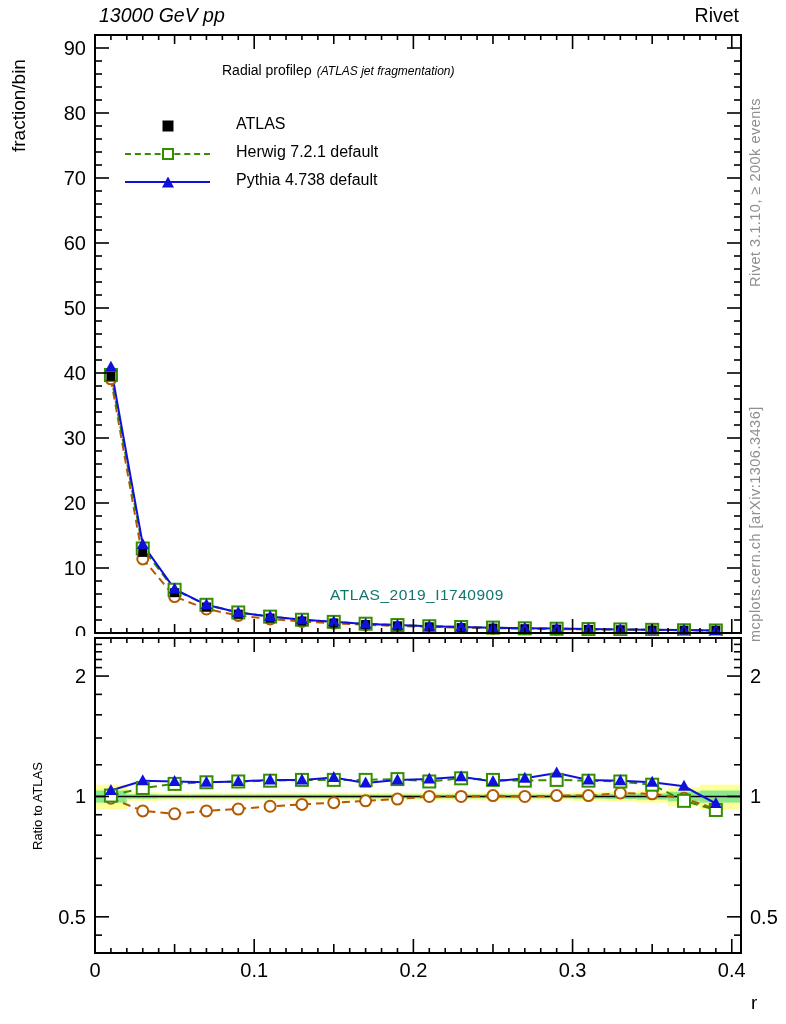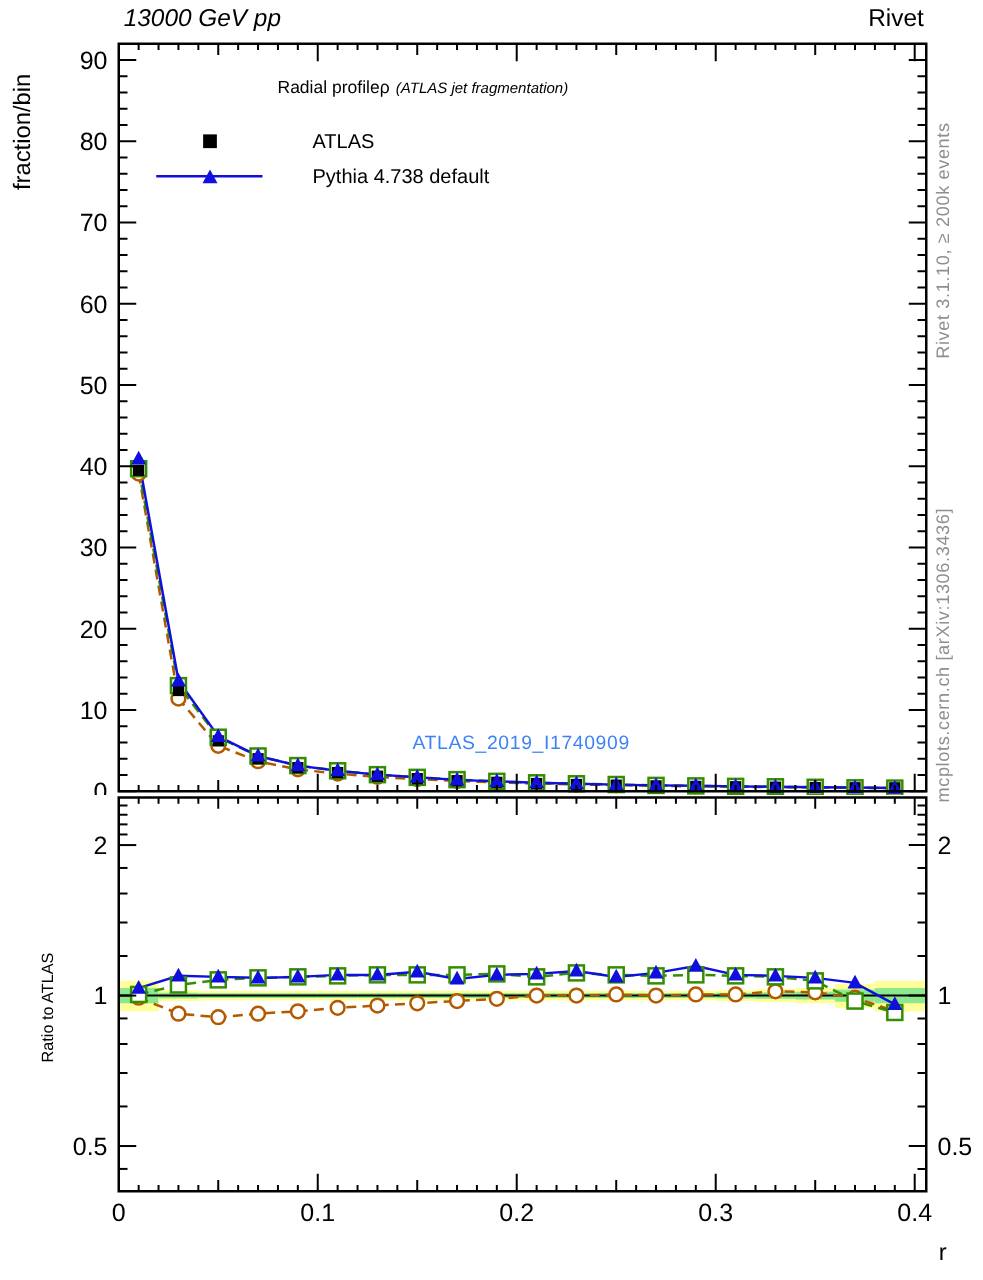--- a/index.html
+++ b/index.html
@@ -6,38 +6,38 @@
   .page{position:relative;width:786px;height:1024px;background:#fff;overflow:hidden;
         font-family:"Liberation Sans",sans-serif;color:#000;}
   svg{position:absolute;left:0;top:0;}
   .hdr{position:absolute;top:4px;font-size:19.5px;white-space:nowrap;}
   .hdr-left{left:99px;font-style:italic;}
   .hdr-right{right:47px;}
   .plot-title{position:absolute;left:222px;top:61px;white-space:nowrap;}
   .plot-title .t-main{font-size:14px;}
   .plot-title .t-sub{font-size:12px;margin-left:5px;font-style:italic;}
   .legend{position:absolute;left:125px;top:105px;}
-  .lg-row{display:flex;align-items:flex-start;height:28px;gap:14px;}
+  .lg-row{display:flex;align-items:flex-end;height:28px;}
   .lg-icon{position:relative;width:85px;height:15px;margin-right:26px;flex:0 0 auto;}
   .lg-line{position:absolute;left:0;right:0;top:50%;margin-top:-1px;border-top:2px solid;}
   .lg-line.dashed{border-top-style:dashed;}
   .mk{position:absolute;left:50%;top:50%;transform:translate(-50%,-50%);box-sizing:border-box;}
   .mk.filled-square{width:11px;height:11px;}
   .mk.open-circle{width:12px;height:12px;border:2px solid;border-radius:50%;background:#fff;}
   .mk.open-square{width:12px;height:12px;border:2px solid;background:#fff;}
   .mk.filled-triangle{width:0;height:0;border-left:6px solid transparent;
        border-right:6px solid transparent;border-bottom:11px solid;}
   .lg-label{font-size:16px;white-space:nowrap;}
   .rot{position:absolute;transform:rotate(-90deg);transform-origin:0 0;white-space:nowrap;}
   .ylab-main{left:8px;top:152px;font-size:19px;}
   .ylab-ratio{left:30px;top:850px;font-size:13px;}
   .note{color:#8f8f8f;font-size:14.5px;letter-spacing:0.5px;}
   .note-rivet{left:747px;top:287px;}
   .note-mcplots{left:747px;top:642px;}
-  .watermark{position:absolute;left:330px;top:586px;font-size:15.5px;color:#3b82f6;
+  .watermark{position:absolute;left:330px;top:586px;font-size:15.5px;color:#0f766e;
        letter-spacing:0.5px;white-space:nowrap;}
   .xlab{position:absolute;left:751px;top:992px;font-size:19px;}
 </style>
 </head>
 <body>
 
 <div class="page">
 
   <svg id="plot" width="786" height="1024" viewBox="0 0 786 1024" style="font-family:'Liberation Sans',sans-serif;">
       <g>
@@ -554,20 +554,27 @@
 
   <div class="legend">
     <div class="lg-row">
       <span class="lg-icon">
           <span class="mk filled-square" style="background: rgb(0, 0, 0);"></span>
         </span>
       <span class="lg-label">ATLAS</span>
     </div>
     <div class="lg-row">
       <span class="lg-icon">
+          <span class="lg-line dashed" style="border-top-color: rgb(51, 143, 0);"></span>
+          <span class="mk open-square" style="border-color: rgb(51, 143, 0);"></span>
+        </span>
+      <span class="lg-label">Herwig 7.2.1 default</span>
+    </div>
+    <div class="lg-row">
+      <span class="lg-icon">
           <span class="lg-line" style="border-top-color: rgb(16, 16, 220);"></span>
           <span class="mk filled-triangle" style="border-bottom-color: rgb(16, 16, 220);"></span>
         </span>
       <span class="lg-label">Pythia 4.738 default</span>
     </div>
   </div>
 
   <span class="watermark">ATLAS_2019_I1740909</span>
 
   <span class="rot ylab-main">fraction/bin</span>

